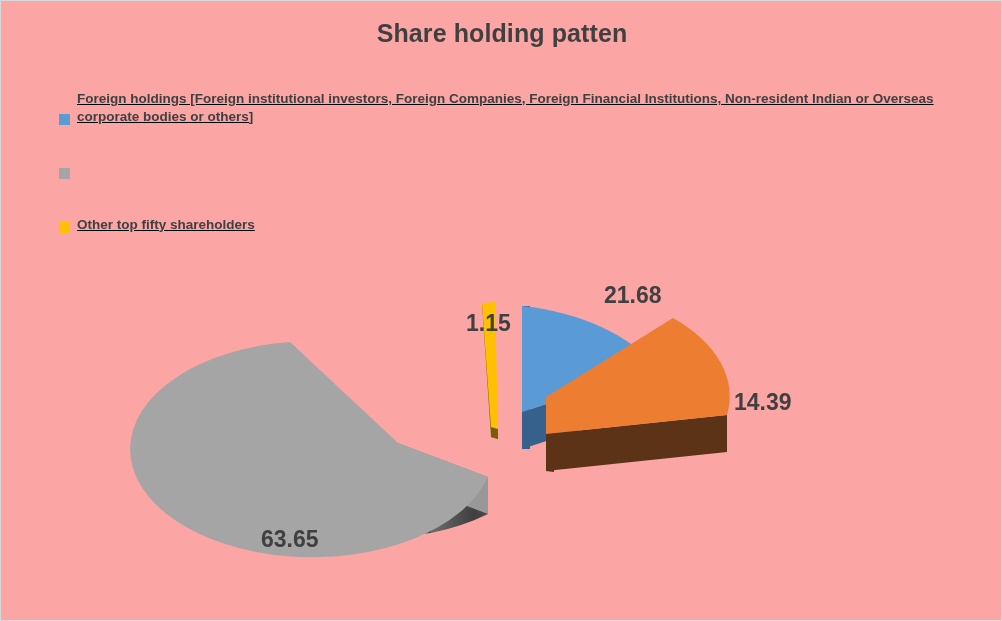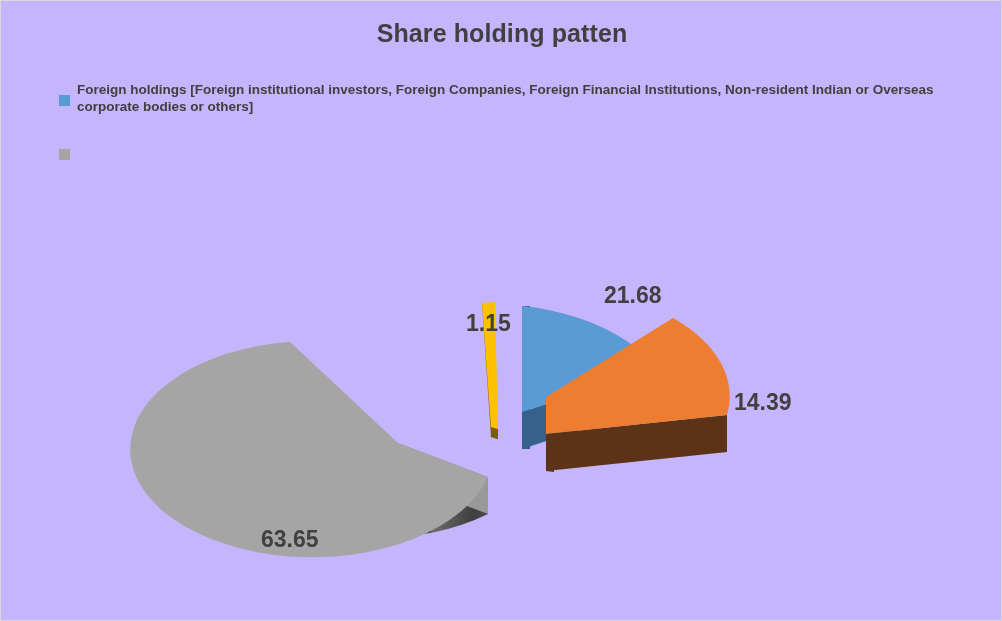--- a/index.html
+++ b/index.html
@@ -7,21 +7,21 @@
     margin: 0; padding: 0;
     background: #ffffff;
   }
   body {
     font-family: "Liberation Sans", sans-serif;
   }
   #canvas {
     position: relative;
     width: 1002px;
     height: 621px;
-    background: #c4b5fd;
+    background: #fca5a5;
     border: 1px solid #d9d9d9;
     overflow: hidden;
   }
 
   
   #chart-title {
     position: absolute;
     top: 18px;
     left: 0;
     width: 1002px;
@@ -34,22 +34,23 @@
 
   
   #legend {
     position: absolute;
     top: 70px;
     left: 58px;
     width: 910px;
   }
   .legend-row {
     display: flex;
-    align-items: center;
+    align-items: flex-end;
     height: 54px;
+    text-decoration: underline;
   }
   .legend-swatch {
     width: 11px;
     height: 11px;
     flex: 0 0 11px;
     margin-top: 4px;
     margin-right: 7px;
   }
   .legend-label {
     font-size: 13.5px;
@@ -93,20 +94,24 @@
     <div class="legend-row">
       <span class="legend-swatch" style="background:#5B9BD5"></span>
       <span class="legend-label">Foreign holdings [Foreign institutional investors, Foreign Companies, Foreign Financial Institutions, Non-resident Indian or Overseas corporate bodies or others]</span>
     </div>
 
 
     <div class="legend-row">
       <span class="legend-swatch" style="background:#A5A5A5"></span>
     </div>
 
+    <div class="legend-row">
+      <span class="legend-swatch" style="background:#FFC000"></span>
+      <span class="legend-label">Other top fifty shareholders</span>
+    </div>
 
   </div>
 
   <div id="pie-wrap">
     <svg id="pie-svg" width="1002" height="366" viewBox="0 0 1002 366">
       <defs>
         <linearGradient id="grayWall" x1="0" y1="0" x2="1" y2="0">
           <stop offset="0%" stop-color="#6E6E6E"></stop>
           <stop offset="35%" stop-color="#575757"></stop>
           <stop offset="75%" stop-color="#3F3F3F"></stop>

